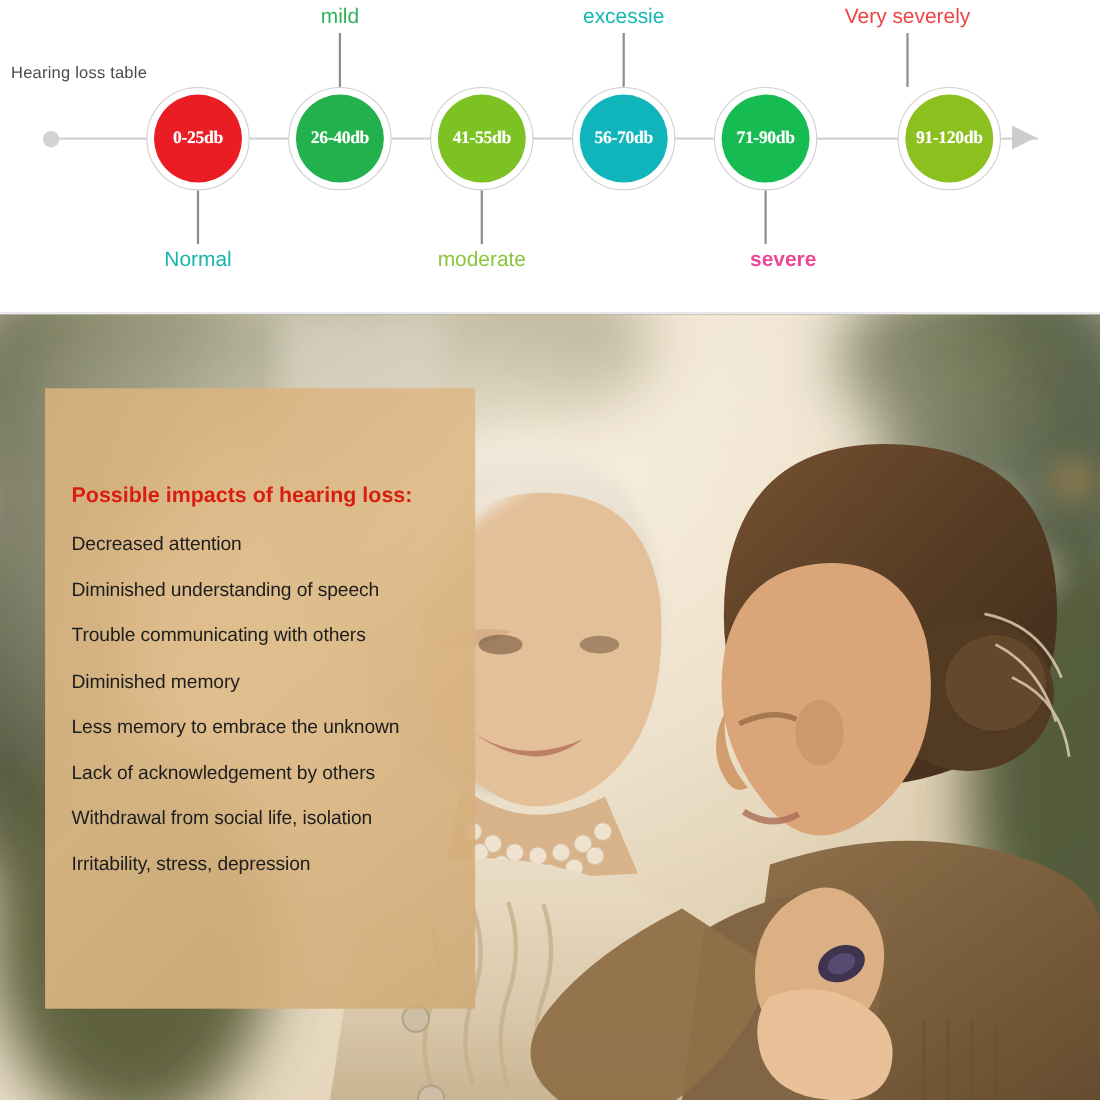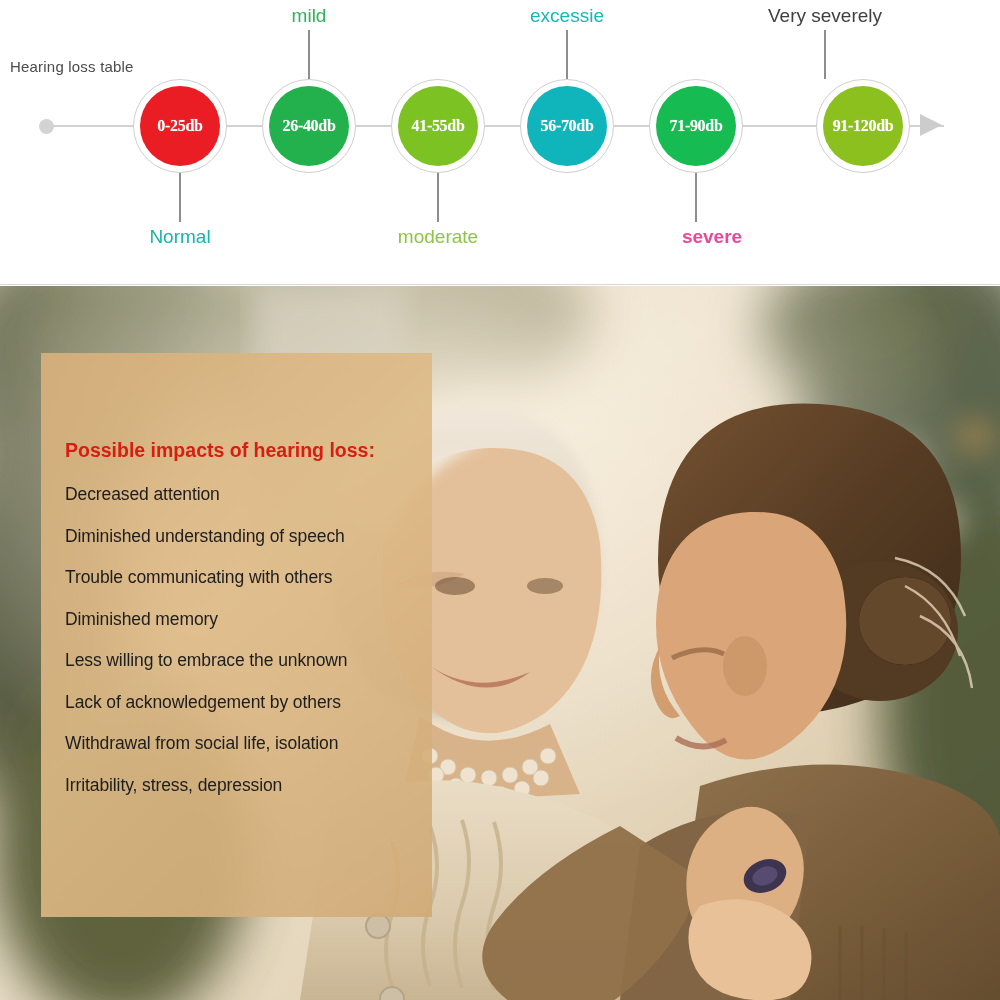--- a/index.html
+++ b/index.html
@@ -192,21 +192,21 @@
           <div class="disc" style="background: rgb(22, 187, 82);"></div>
           <div class="db">71-90db</div>
         </div>
         <div class="olabel down" style="left: 712px; color: #ec4899; font-weight: bold;">severe</div>
         <div class="stem up" style="left: 824px;"></div>
         <div class="node" style="left: 816px;">
           <div class="ring"></div>
           <div class="disc" style="background: rgb(140, 192, 30);"></div>
           <div class="db">91-120db</div>
         </div>
-        <div class="olabel up" style="left: 825px; color: #404040;">Very severely</div>
+        <div class="olabel up" style="left: 825px; color: #ef4444;">Very severely</div>
       </div>
   </div>
 
   <div class="photo">
     <svg viewBox="0 0 1000 714" preserveAspectRatio="none" aria-hidden="true">
       <defs>
         <linearGradient id="sky" x1="0" y1="0" x2="1" y2="1">
           <stop offset="0%" stop-color="#e9e2d2"></stop>
           <stop offset="38%" stop-color="#f3ece0"></stop>
           <stop offset="70%" stop-color="#e7dcc6"></stop>
@@ -358,20 +358,20 @@
     </svg>
   </div>
 
   <div class="impact-card">
     <div class="impact-heading">Possible impacts of hearing loss:</div>
     <div id="impact-list">
         <div class="impact-item">Decreased attention</div>
         <div class="impact-item">Diminished understanding of speech</div>
         <div class="impact-item">Trouble communicating with others</div>
         <div class="impact-item">Diminished memory</div>
-        <div class="impact-item">Less willing to embrace the unknown</div>
+        <div class="impact-item">Less memory to embrace the unknown</div>
         <div class="impact-item">Lack of acknowledgement by others</div>
         <div class="impact-item">Withdrawal from social life, isolation</div>
         <div class="impact-item">Irritability, stress, depression</div>
       </div>
   </div>
 
 </div>
 
 </body></html>

